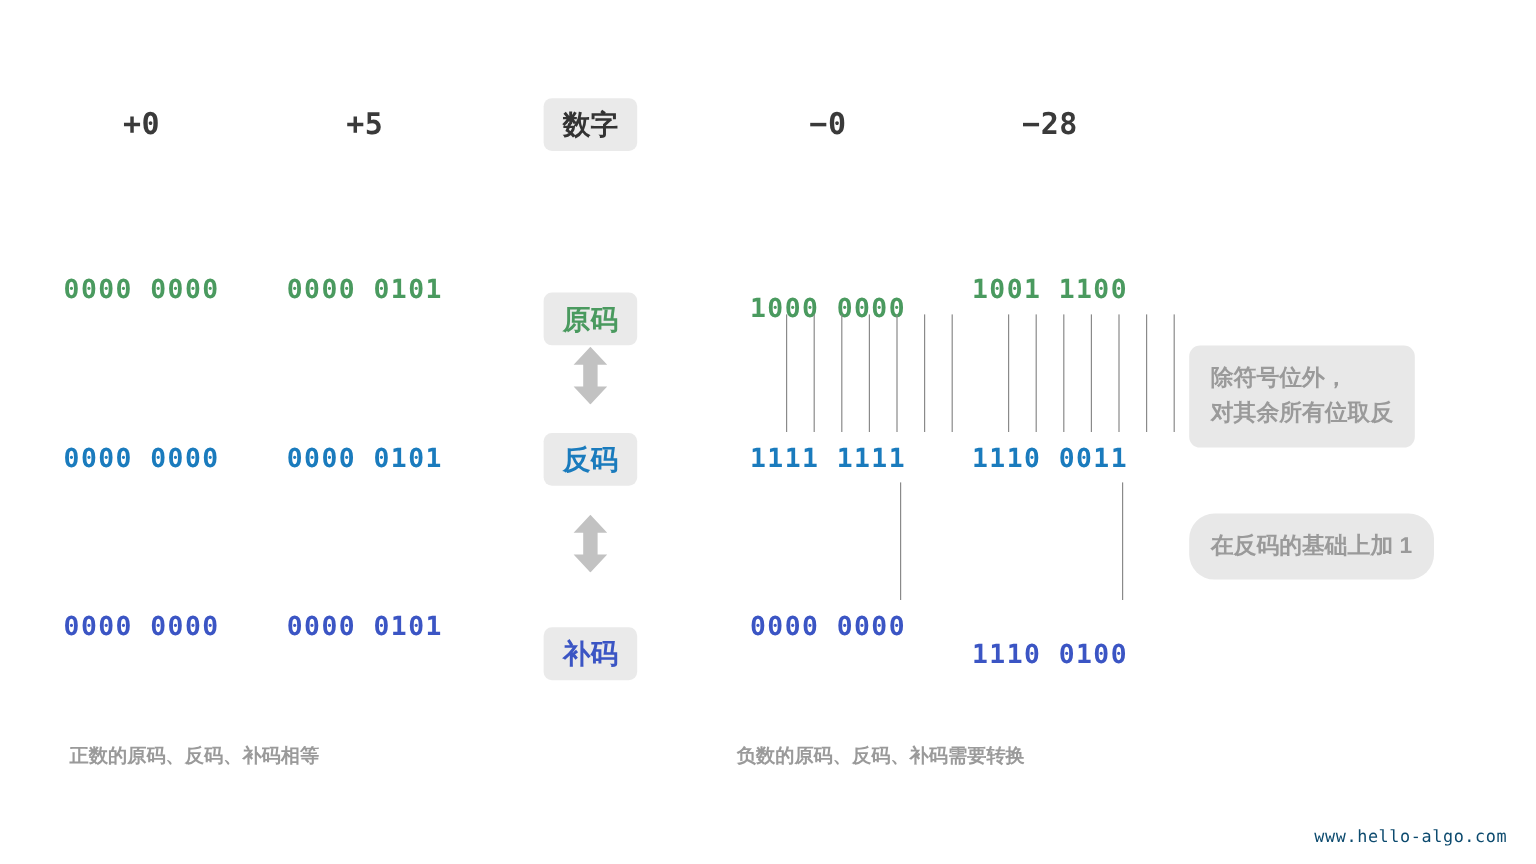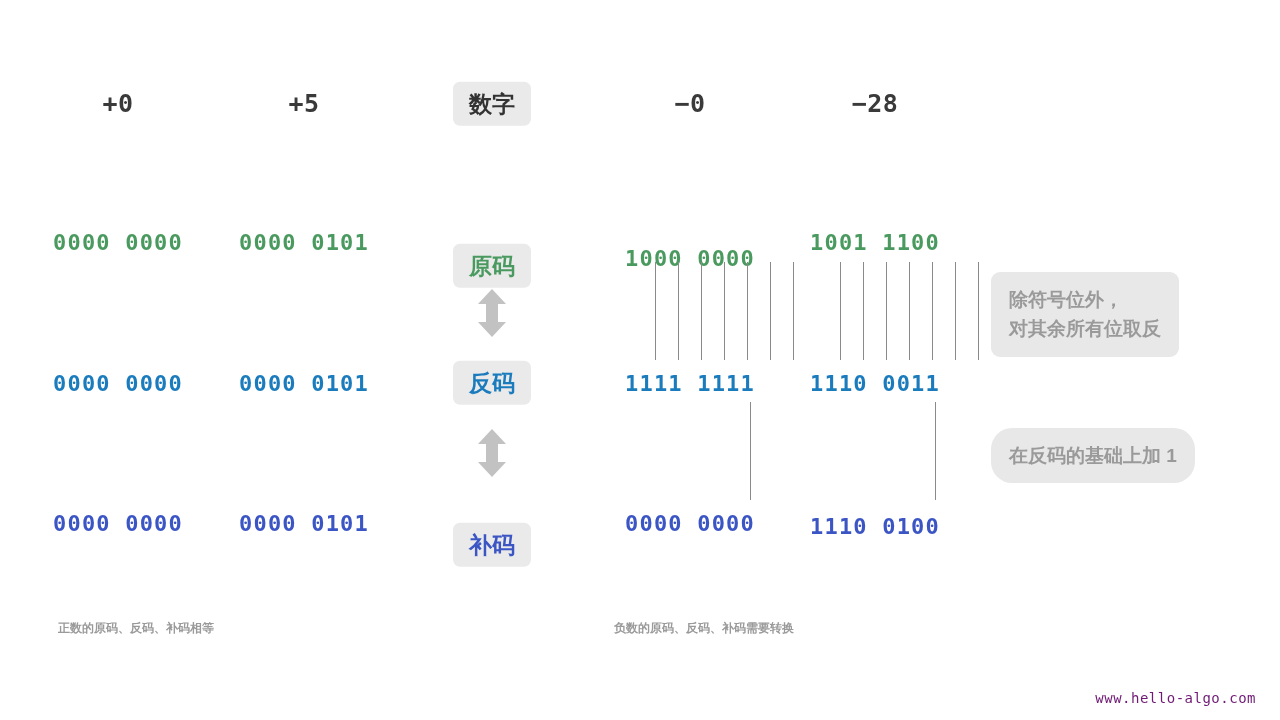--- a/index.html
+++ b/index.html
@@ -73,34 +73,34 @@
     font-size: 19px;
     font-weight: bold;
     color: #9a9a9a;
     line-height: 1.55;
     white-space: pre-line;
   }
 
   
   .caption {
     position: absolute;
-    font-size: 12px;
+    font-size: 16px;
     font-weight: bold;
     color: #9a9a9a;
     white-space: nowrap;
   }
 
   
   .watermark {
     position: absolute;
     right: 24px;
     bottom: 14px;
     font-family: "DejaVu Sans Mono", monospace;
     font-size: 14px;
-    color: #701a75;
+    color: #0c4a6e;
     letter-spacing: 0.5px;
     text-align: right;
   }
 
   
   .tick {
     position: absolute;
     width: 1px;
     background: #8a8a8a;
   }
@@ -132,21 +132,21 @@
       <div class="cell bits green" style="left: 304px; top: 242px;">0000 0101</div>
       <div class="cell bits green" style="left: 690px; top: 258px;">1000 0000</div>
       <div class="cell bits green" style="left: 875px; top: 242px;">1001 1100</div>
       <div class="cell bits blue" style="left: 118px; top: 383px;">0000 0000</div>
       <div class="cell bits blue" style="left: 304px; top: 383px;">0000 0101</div>
       <div class="cell bits blue" style="left: 690px; top: 383px;">1111 1111</div>
       <div class="cell bits blue" style="left: 875px; top: 383px;">1110 0011</div>
       <div class="cell bits indigo" style="left: 118px; top: 523px;">0000 0000</div>
       <div class="cell bits indigo" style="left: 304px; top: 523px;">0000 0101</div>
       <div class="cell bits indigo" style="left: 690px; top: 523px;">0000 0000</div>
-      <div class="cell bits indigo" style="left: 875px; top: 526px;">1110 0100</div>
+      <div class="cell bits indigo" style="left: 875px; top: 546px;">1110 0100</div>
     </div>
 
   <div id="row-badges">
       <div class="badge green" style="left: 492px; top: 242px;">原码</div>
       <div class="badge blue" style="left: 492px; top: 383px;">反码</div>
       <div class="badge indigo" style="left: 492px; top: 545px;">补码</div>
     </div>
 
   <div id="connectors">
       <div class="tick" style="left: 655px; top: 262px; height: 98px;"></div>
@@ -172,21 +172,21 @@
       <polygon points="17,0 31,15 23,15 23,33 31,33 17,48 3,33 11,33 11,15 3,15" fill="#c2c2c2"></polygon>
     </svg>
   </div>
   <div class="dblarrow" style="left:492px; top:453px;">
     <svg width="34" height="48" viewBox="0 0 34 48" xmlns="http://www.w3.org/2000/svg">
       <polygon points="17,0 31,15 23,15 23,33 31,33 17,48 3,33 11,33 11,15 3,15" fill="#c2c2c2"></polygon>
     </svg>
   </div>
 
   <div id="callouts">
-      <div class="callout" style="left: 991px; top: 272px;">除符号位外，
+      <div class="callout" style="left: 991px; top: 288px;">除符号位外，
 对其余所有位取反</div>
       <div class="callout" style="left: 991px; top: 428px; border-radius: 21px;">在反码的基础上加  1</div>
     </div>
 
   <div id="captions">
       <div class="caption" style="left: 58px; top: 620px;">正数的原码、反码、补码相等</div>
       <div class="caption" style="left: 614px; top: 620px;">负数的原码、反码、补码需要转换</div>
     </div>
 
   <div class="watermark">www.hello-algo.com</div>

